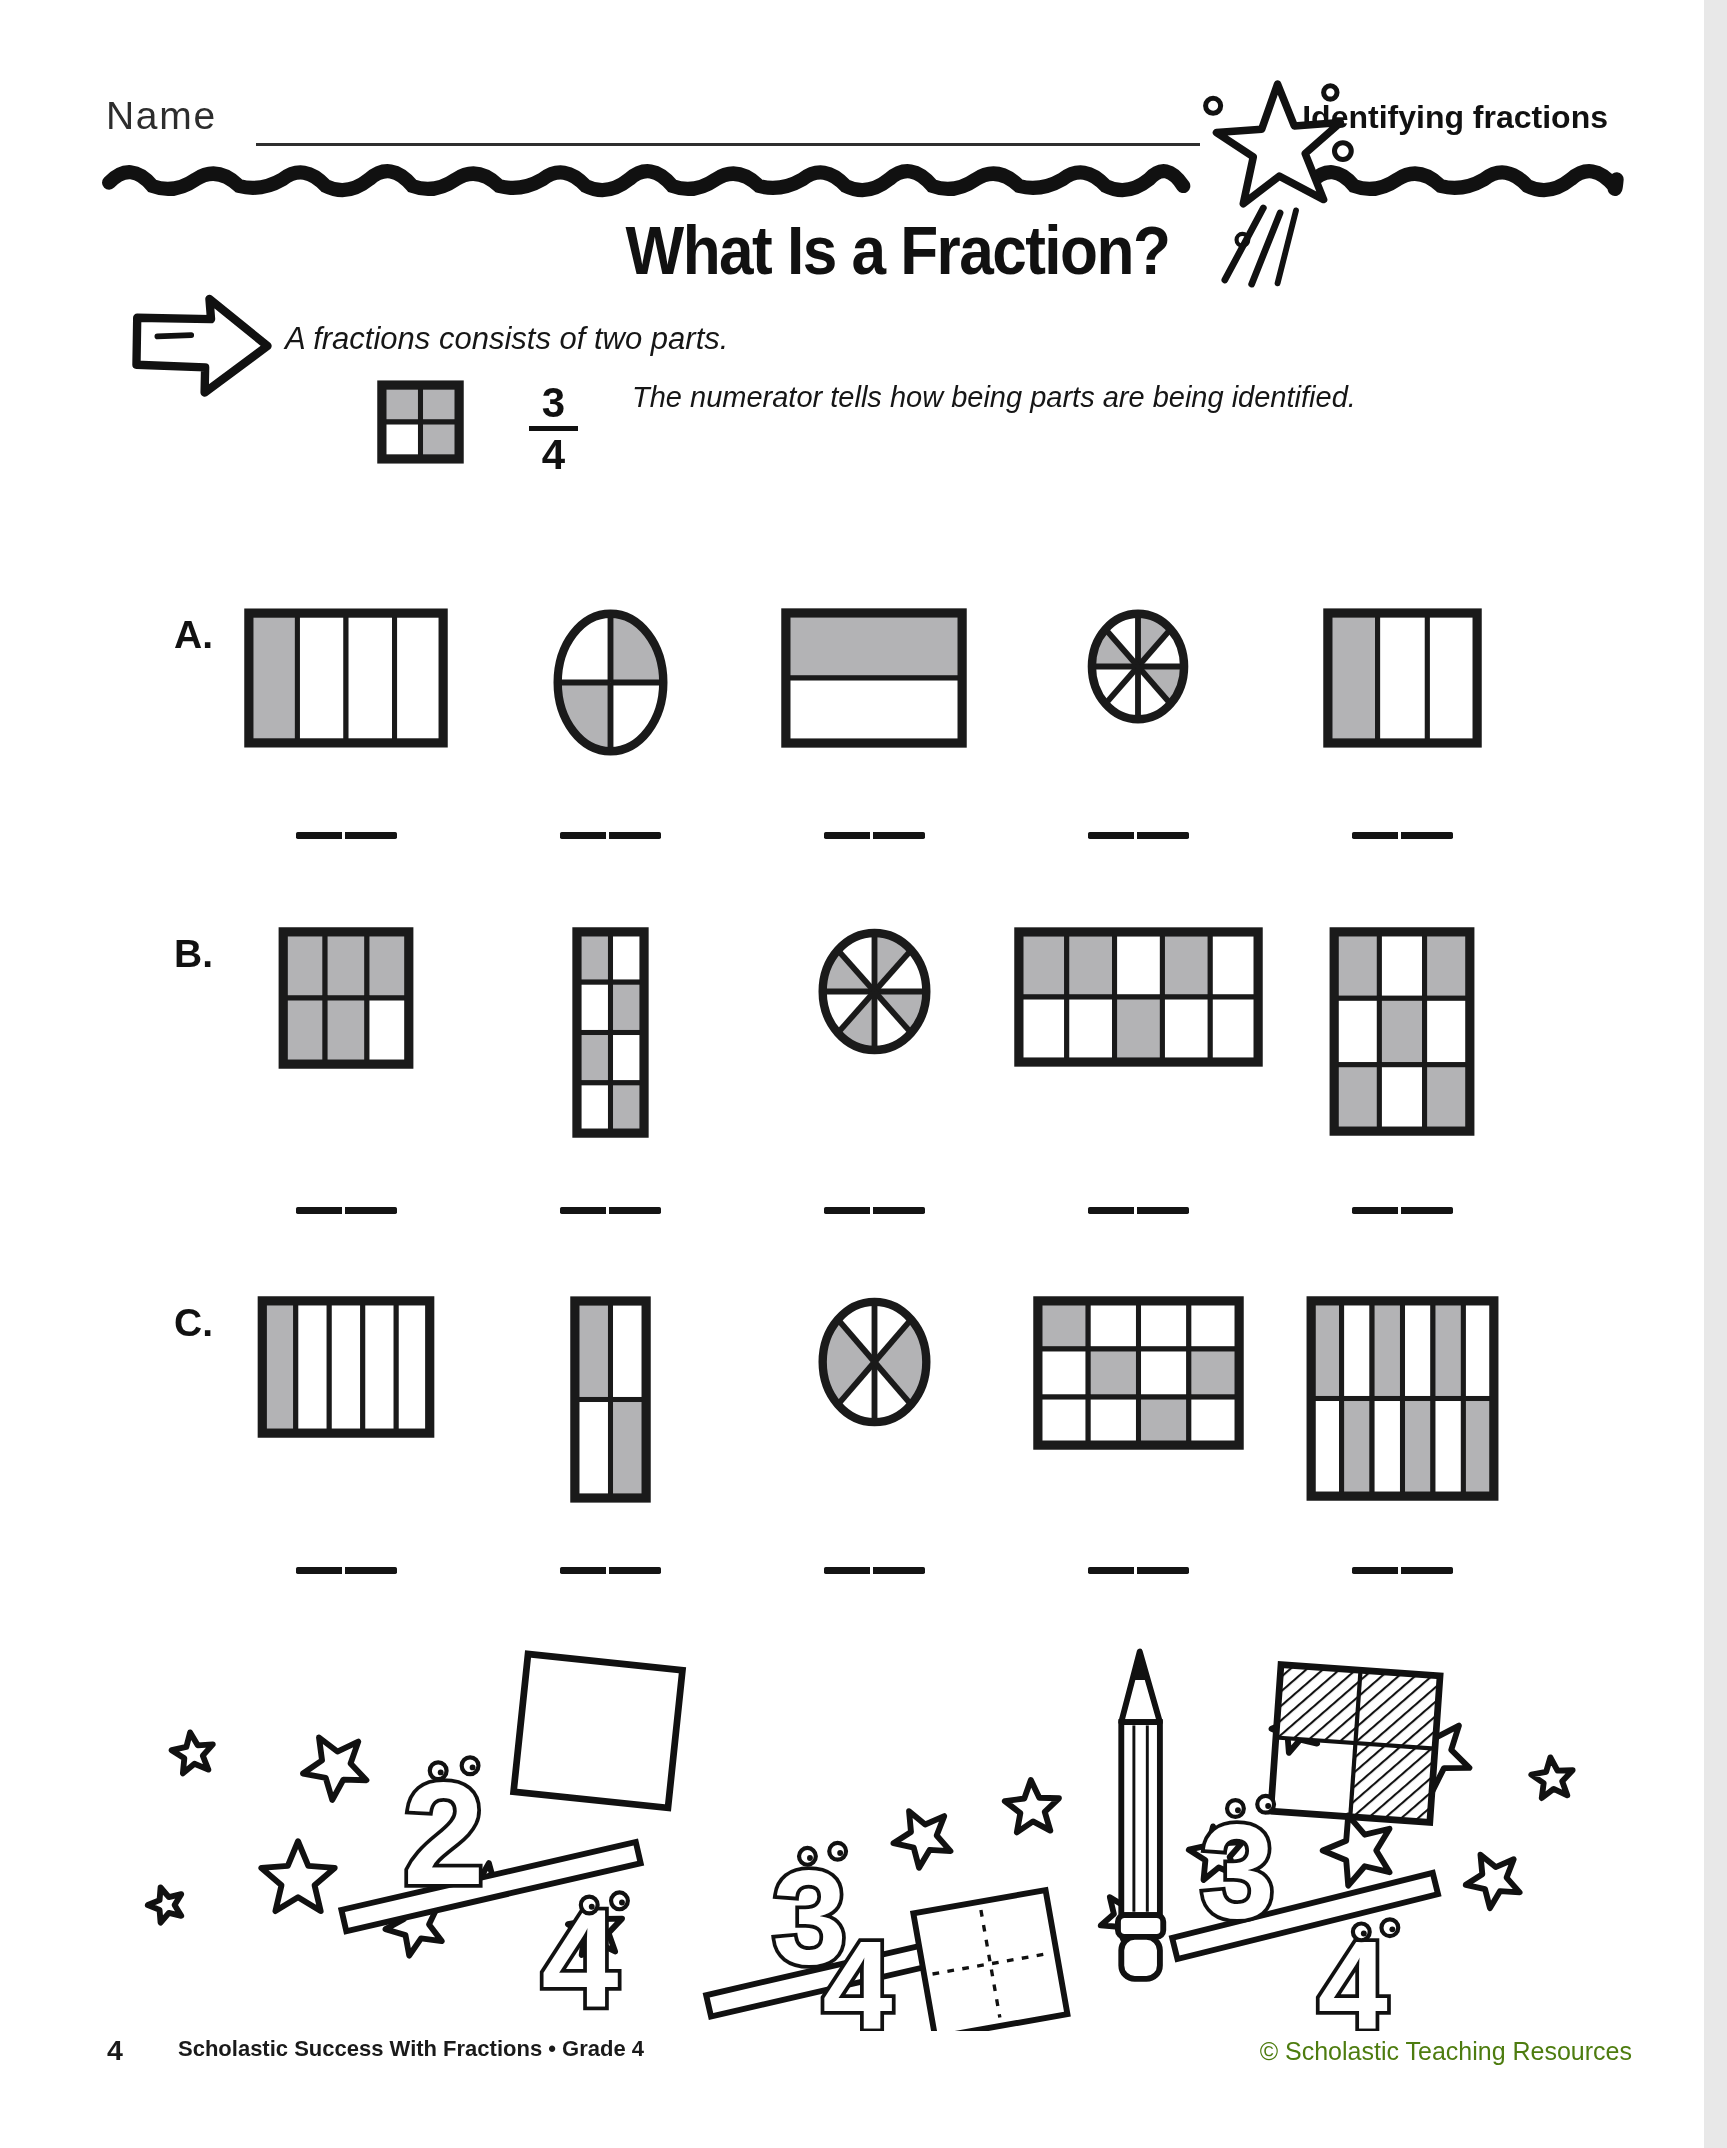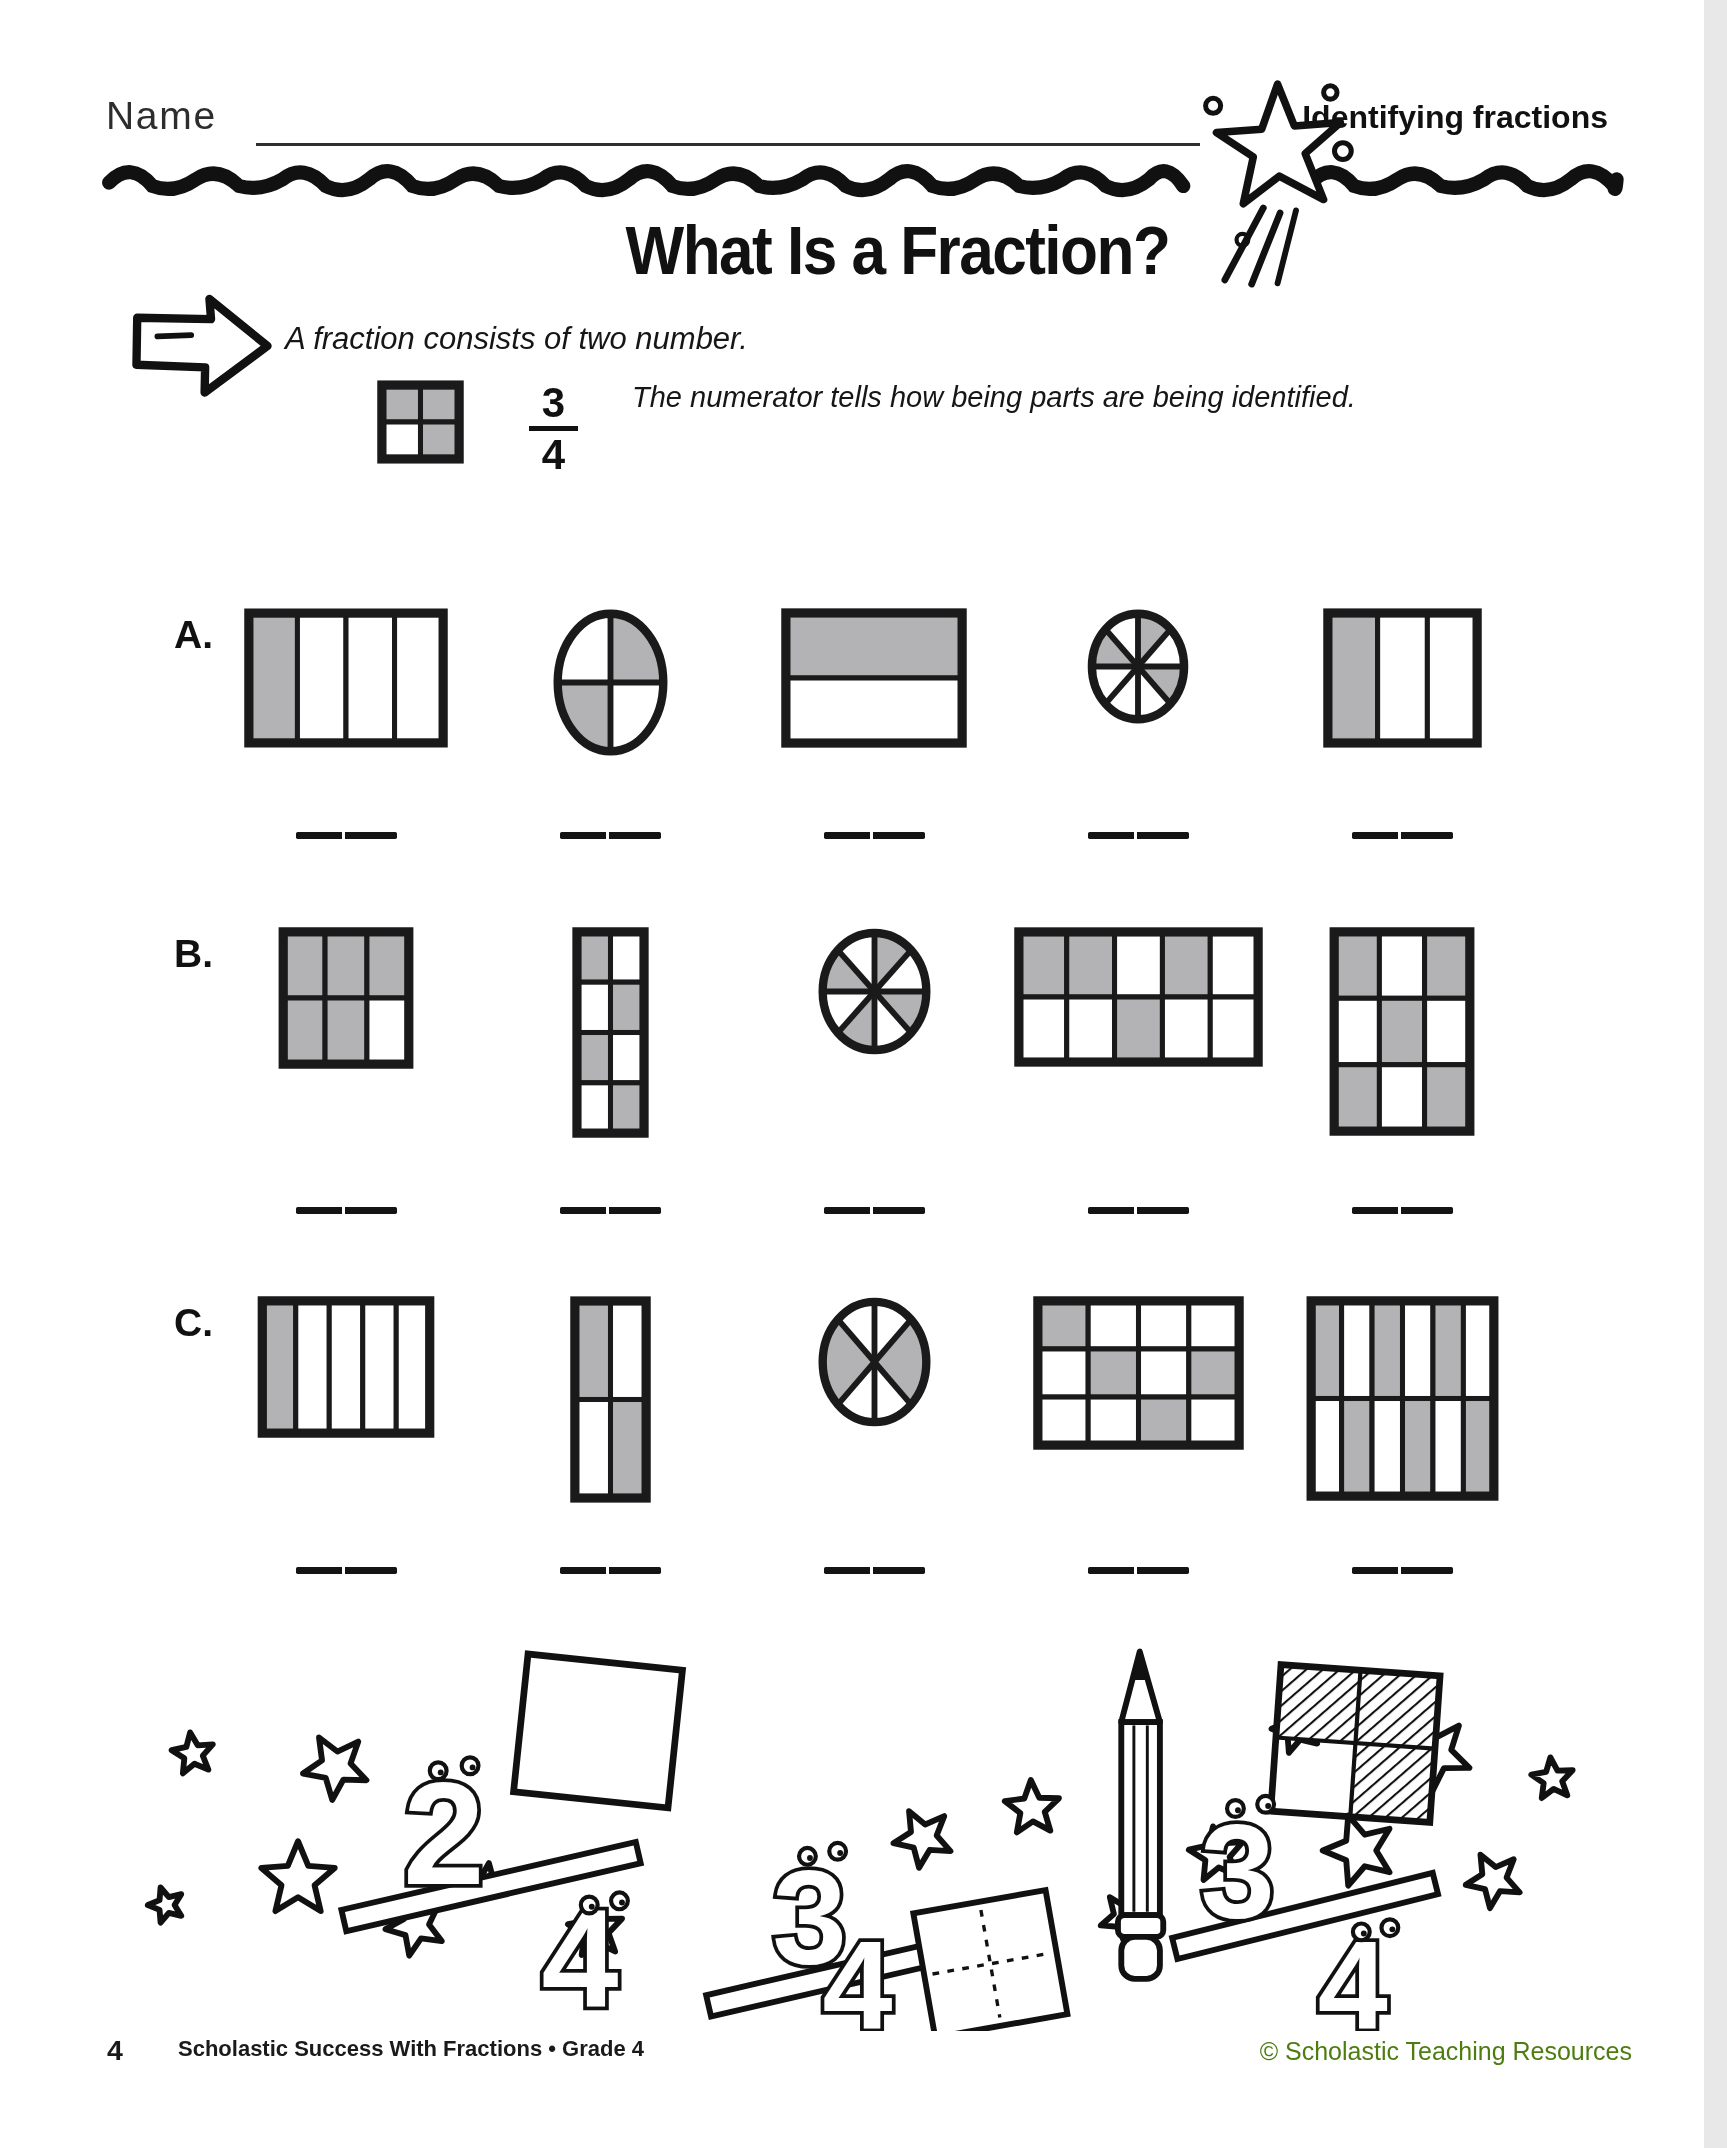--- a/index.html
+++ b/index.html
@@ -78,21 +78,21 @@
       <path d="M 6 38 Q 32 11 58 42 Q 84 52 110 34 Q 136 17 162 42 Q 188 49 214 34 Q 240 14 266 42 Q 292 55 318 34 Q 344 11 370 42 Q 396 52 422 34 Q 448 17 474 42 Q 500 49 526 34 Q 552 14 578 42 Q 604 55 630 34 Q 656 11 682 42 Q 708 52 734 34 Q 760 17 786 42 Q 812 49 838 34 Q 864 14 890 42 Q 916 55 942 34 Q 968 11 994 42 Q 1020 52 1046 34 Q 1072 17 1098 42 Q 1124 49 1150 34 Q 1176 14 1202 42 Q 1228 55 1254 34 Q 1274.5 11 1295 42" fill="none" stroke="#111" stroke-width="17" stroke-linecap="round"></path>
       <path d="M 1448 38 Q 1474 11 1500 42 Q 1526 52 1552 34 Q 1578 17 1604 42 Q 1630 49 1656 34 Q 1682 14 1708 42 Q 1734 55 1760 34 Q 1786 11 1812 42 Q 1813.5 52 1815 34" fill="none" stroke="#111" stroke-width="17" stroke-linecap="round"></path>
     </svg>
 
   <h1 class="title">What Is a Fraction?</h1>
 
   <svg class="arrow-doodle" width="147" height="113" viewBox="0 0 175 135">
     <path d="M8 40 L96 34 L92 10 L166 60 L96 122 L94 92 L12 96 Z" fill="#ffffff" stroke="#111" stroke-width="10" stroke-linejoin="round"></path>
     <path d="M34 60 L74 55" stroke="#111" stroke-width="7" stroke-linecap="round"></path>
   </svg>
-  <div class="intro">A fraction consists of two number.</div>
+  <div class="intro">A fractions consists of two parts.</div>
 
   <div class="example">
     <div id="example-fig" class="fig"><svg width="89" height="86" viewBox="-7 -7 106 102">
           <rect x="0" y="0" width="46" height="44" fill="#b3b3b5" stroke="#1a1a1a" stroke-width="6"></rect>
           <rect x="46" y="0" width="46" height="44" fill="#b3b3b5" stroke="#1a1a1a" stroke-width="6"></rect>
           <rect x="0" y="44" width="46" height="44" fill="#ffffff" stroke="#1a1a1a" stroke-width="6"></rect>
           <rect x="46" y="44" width="46" height="44" fill="#b3b3b5" stroke="#1a1a1a" stroke-width="6"></rect>
           <rect x="0" y="0" width="92" height="88" fill="none" stroke="#1a1a1a" stroke-width="11"></rect>
         </svg></div>
     <div class="frac">

